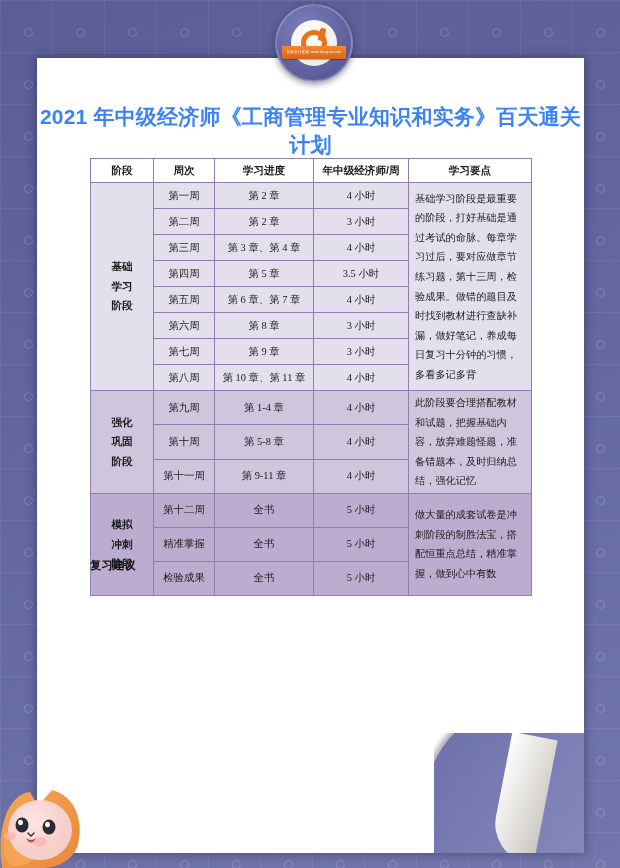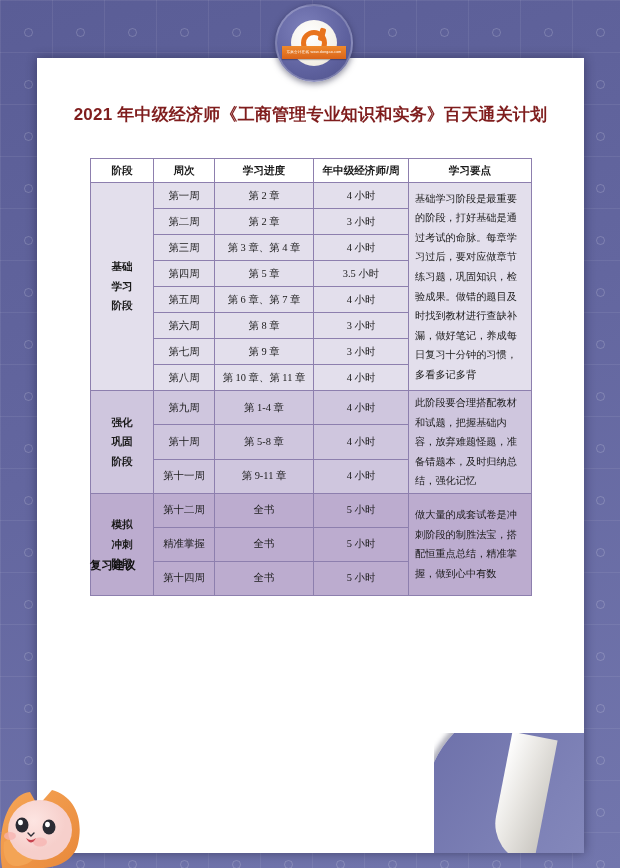--- a/index.html
+++ b/index.html
@@ -74,21 +74,21 @@
   }
   #logo .ribbon span{
     font-size:3.6px;color:#fff;letter-spacing:.2px;line-height:1;
     font-family:"Liberation Sans",sans-serif;white-space:nowrap;
   }
   
   #mascot{position:absolute;left:0;bottom:0;width:110px;height:96px;z-index:7;}
   
   #title{
     position:absolute;left:0;right:0;top:45px;text-align:center;
-    font-size:17px;font-weight:bold;color:#7f1d1d;
+    font-size:21px;font-weight:bold;color:#3b82f6;
     font-family:"Liberation Sans","DejaVu Sans",sans-serif;
     letter-spacing:.2px;
   }
   table{
     position:absolute;left:53px;top:100px;width:442px;
     border-collapse:collapse;table-layout:fixed;
     font-size:10.4px;color:#1a1a1a;
   }
   table td,table th{
     border:1px solid #8d7fae;
@@ -345,21 +345,21 @@
         <th style="width:90px">年中级经济师/周</th>
         <th>学习要点</th>
       </tr>
     </thead>
     <tbody id="tbody">
         <tr class="s1">
           <td class="stage" rowspan="8">基础<br>学习<br>阶段</td>
           <td>第一周</td>
           <td>第 2 章</td>
           <td>4 小时</td>
-          <td class="note" rowspan="8">基础学习阶段是最重要的阶段，打好基础是通过考试的命脉。每章学习过后，要对应做章节练习题，巩固知识，检验成果。做错的题目及时找到教材进行查缺补漏，做好笔记，养成每日复习十分钟的习惯，多看多记多背</td>
+          <td class="note" rowspan="8">基础学习阶段是最重要的阶段，打好基础是通过考试的命脉。每章学习过后，要对应做章节练习题，第十三周，检验成果。做错的题目及时找到教材进行查缺补漏，做好笔记，养成每日复习十分钟的习惯，多看多记多背</td>
         </tr>
         <tr class="s1">
           <td>第二周</td>
           <td>第 2 章</td>
           <td>3 小时</td>
         </tr>
         <tr class="s1">
           <td>第三周</td>
           <td>第 3 章、第 4 章</td>
           <td>4 小时</td>
@@ -412,21 +412,21 @@
           <td>全书</td>
           <td>5 小时</td>
           <td class="note" rowspan="3">做大量的成套试卷是冲刺阶段的制胜法宝，搭配恒重点总结，精准掌握，做到心中有数</td>
         </tr>
         <tr class="s3">
           <td>精准掌握</td>
           <td>全书</td>
           <td>5 小时</td>
         </tr>
         <tr class="s3">
-          <td>第十四周</td>
+          <td>检验成果</td>
           <td>全书</td>
           <td>5 小时</td>
         </tr>
       </tbody>
   </table>
 
   <div id="adviceTitle">复习建议</div>
 
   <div id="curl">
     <div class="swoop"></div>

